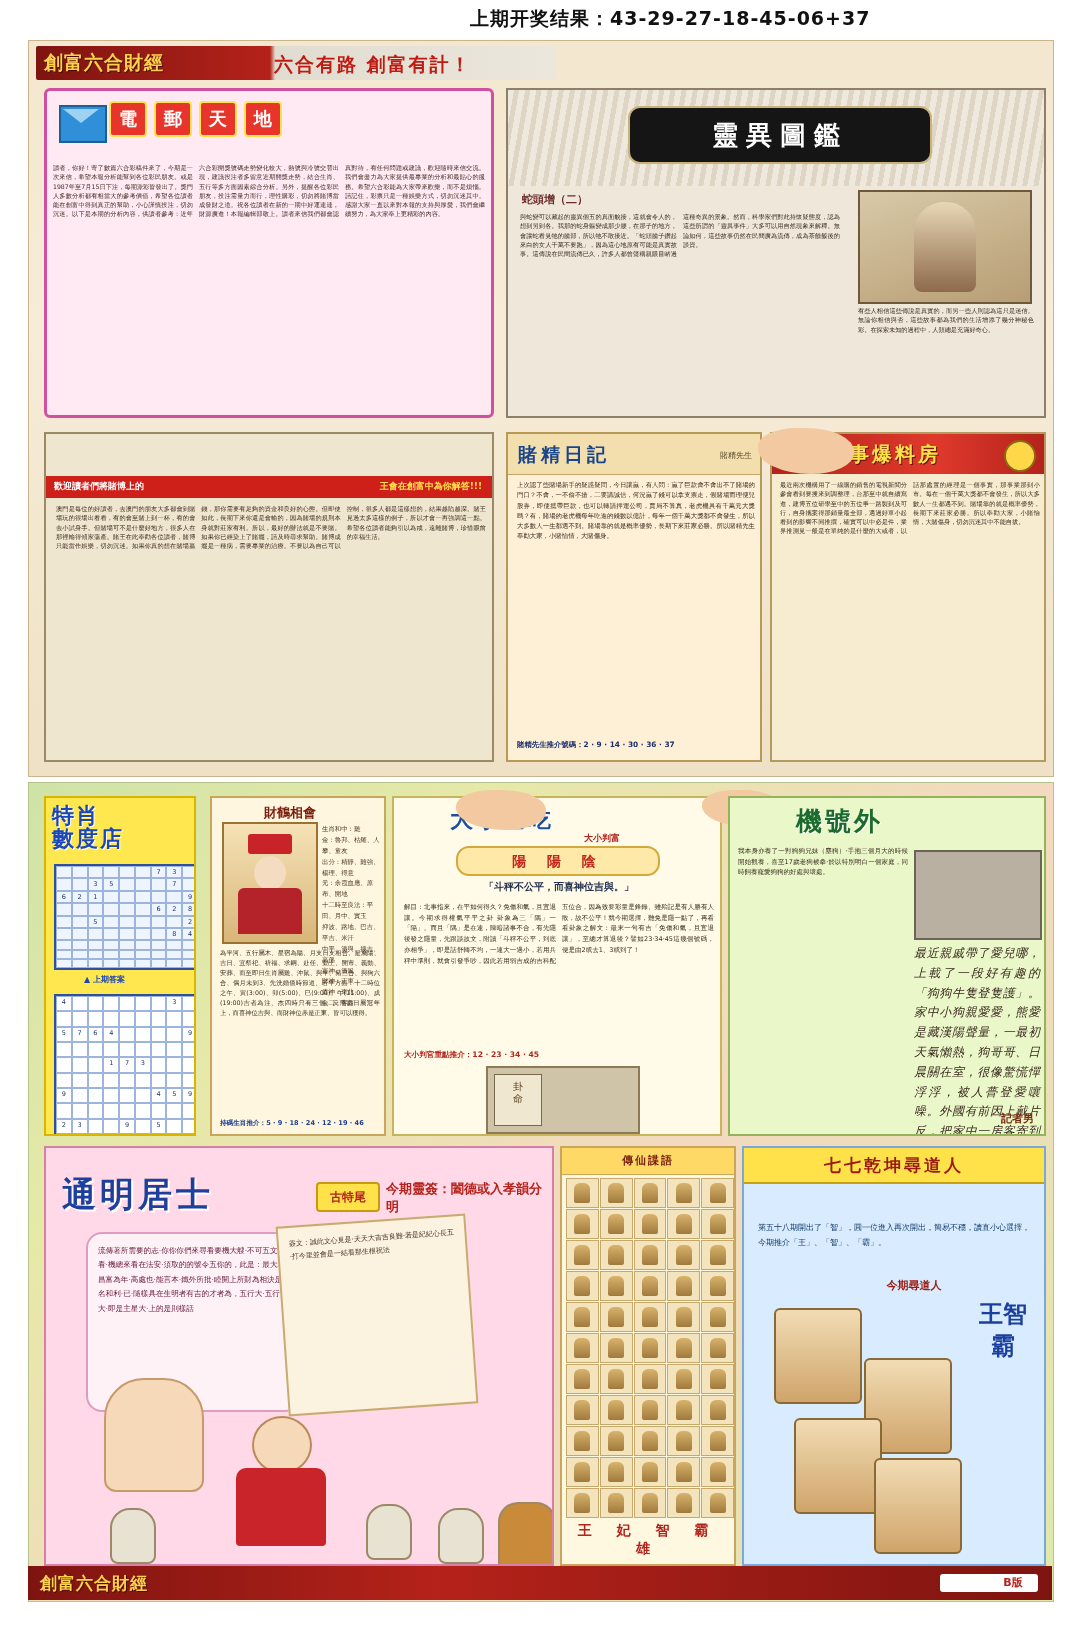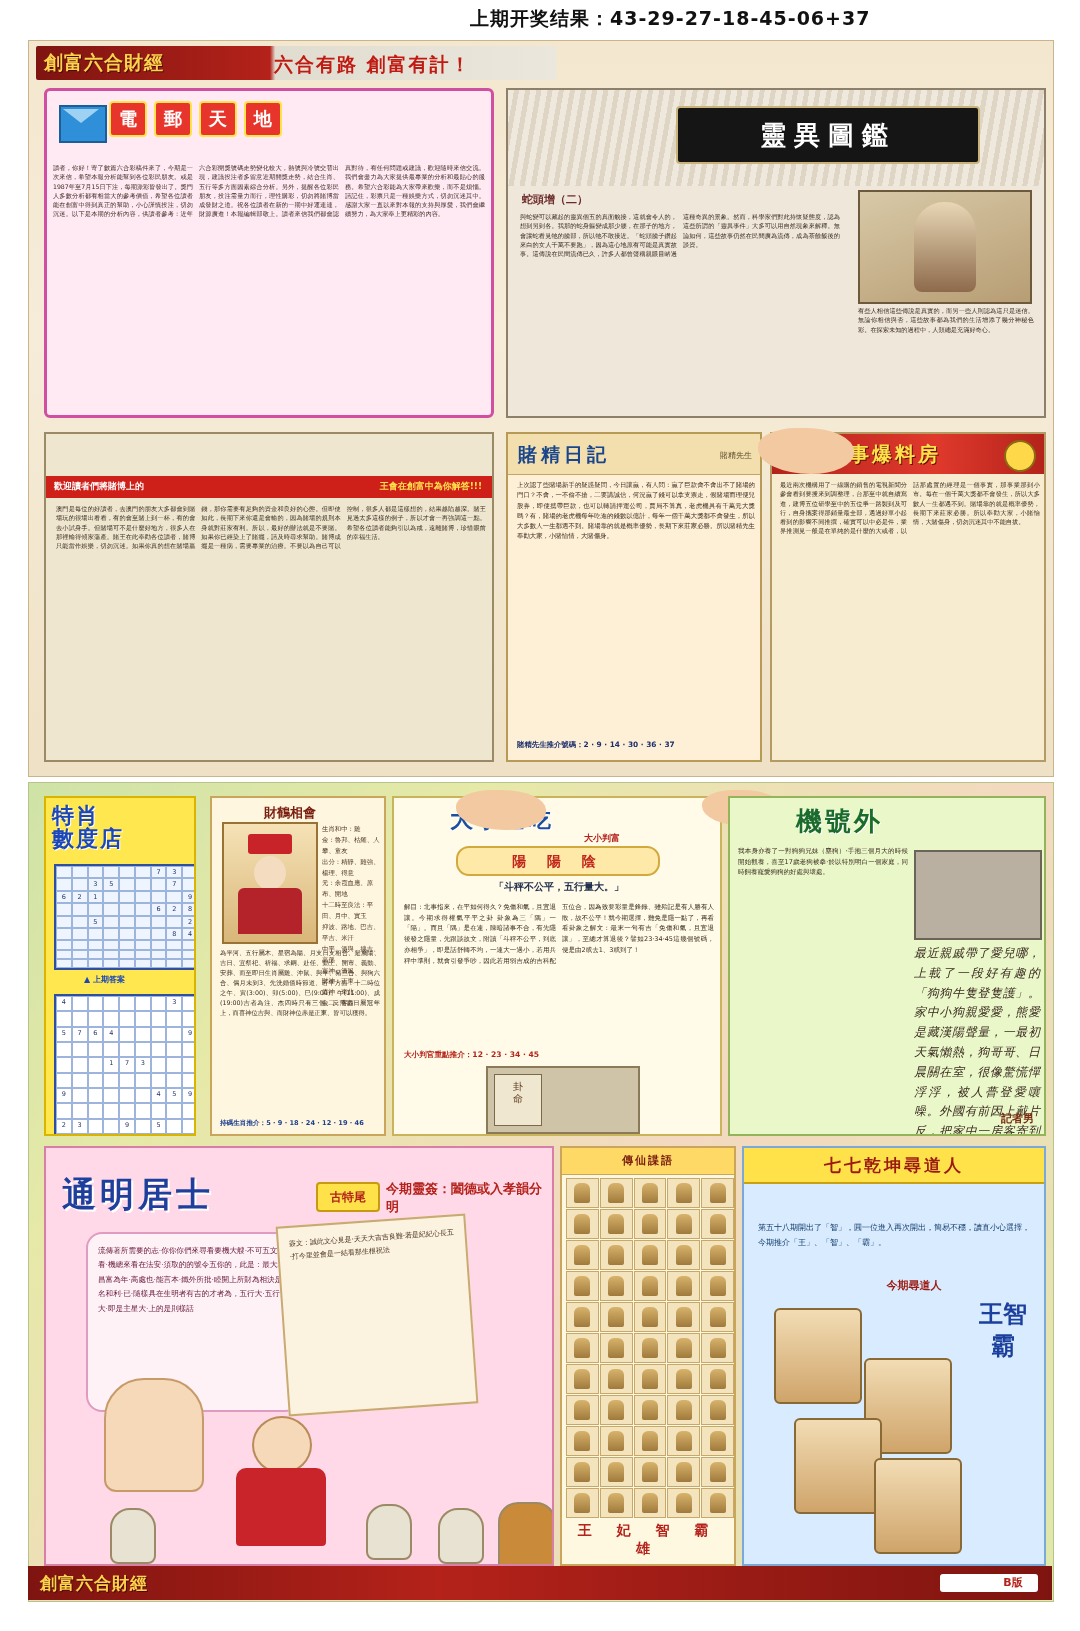--- a/index.html
+++ b/index.html
@@ -69,22 +69,22 @@
   #p1 .hdr .envelope:after{content:"";position:absolute;left:2px;top:2px;border-left:18px solid transparent;
       border-right:18px solid transparent;border-top:14px solid #9fd2f2;}
   #p1 .txt{columns:3;font-size:6.2px;line-height:1.5;height:250px;}
 
   
   #p2{left:506px;top:88px;width:540px;height:330px;
       background:#efe7da;border:2px solid #8d7f6a;}
   #p2 .swirl{position:absolute;left:0;top:0;width:540px;height:96px;
       background:repeating-linear-gradient(100deg,#efe9dd 0 6px,#ded5c4 6px 11px);}
   #p2 .t{position:absolute;left:120px;top:16px;width:300px;height:54px;background:#151515;
-      border-radius:4px;color:#ffffff;font-size:26px;font-weight:bold;text-align:center;
-      line-height:54px;letter-spacing:8px;border:2px solid #c9b37a;margin-left:48px;}
+      border-radius:12px;color:#ffffff;font-size:26px;font-weight:bold;text-align:center;
+      line-height:54px;letter-spacing:8px;border:2px solid #c9b37a;}
   #p2 .sub{position:absolute;left:14px;top:102px;font-size:11px;font-weight:bold;color:#6b2b2b;}
   #p2 .txt{position:absolute;left:12px;top:122px;width:320px;height:196px;columns:2;
       font-size:6.2px;line-height:1.5;}
   #p2 .pic{position:absolute;left:350px;top:100px;width:170px;height:110px;
       background:linear-gradient(160deg,#d8c9a7,#b79d74);border:2px solid #6d5a3c;}
   #p2 .pic .fig{position:absolute;left:54px;top:10px;width:62px;height:90px;
       background:linear-gradient(180deg,#e8d7b5,#8d6a4b);border-radius:30px 30px 8px 8px;}
   #p2 .txt2{position:absolute;left:350px;top:216px;width:176px;height:102px;
       font-size:6.2px;line-height:1.5;}
 
@@ -502,21 +502,21 @@
         <div>金二：客西</div>
       </div>
     <div class="txt body-text">為平河、五行屬木、星宿為陽、月支日支相合、是屬陽、吉日、宜祭祀、祈福、求嗣、赴任、動土、開市、義動、安葬、而至即日生肖屬雞、沖鼠、與平、豬三合、與狗六合、偶月未到3、先洗婚值時節道、若平方面：十二時位之午、寅(3:00)、卯(5:00)、巳(9:00)、午(11:00)、戌(19:00)吉者為注、杰四時只有三個、反飛當日屬冠年上，而喜神位吉與、而財神位赤是正東、皆可以獲得。</div>
     <div class="nums">持碼生肖推介：5 · 9 · 18 · 24 · 12 · 19 · 46</div>
   </div>
 
   <div class="panel" id="b3">
     <div class="tt">大小通吃</div>
     <div class="sub">大小判富</div>
     <div class="yy">陽 陽 陰</div>
-    <div class="poem">「斗秤不公平，五行量大。」</div>
+    <div class="poem">「斗秤不公平，而喜神位吉與。」</div>
     <div class="txt body-text">解目：北事指來，在平如何得久？免傷和氣，且宜退讓。今期求得權氣平平之卦 卦象為三「隅」一「隔」。而且「隅」是在連，陳暗諸事不合，有先隱後發之隱量，先跟談故文，附讀「斗秤不公平，到底亦相爭」，即是話舒轉不均，一連大一過小，若用兵秤中準則，就會引發爭吵，因此若用弱吉成的吉科配五位合，因為致要彩量是鋒錄、雖殆記是有人勝有人敗，故不公平！就今期選擇，難免是隱一點了，再看看卦象之解文：最末一句有吉「免傷和氣，且宜退讓」，至總才算退後？譬如23·34·45這幾個號碼，便是由2或去1、3或到了！</div>
     <div class="nums">大小判官重點推介：12 · 23 · 34 · 45</div>
     <div class="pic">
         <div class="sq">卦<br>命</div>
       </div>
   </div>
   <div class="torn" style="left:456px;top:790px;width:90px;height:40px;"></div>
   <div class="torn" style="left:702px;top:790px;width:80px;height:36px;"></div>
 
   <div class="panel" id="b4">

